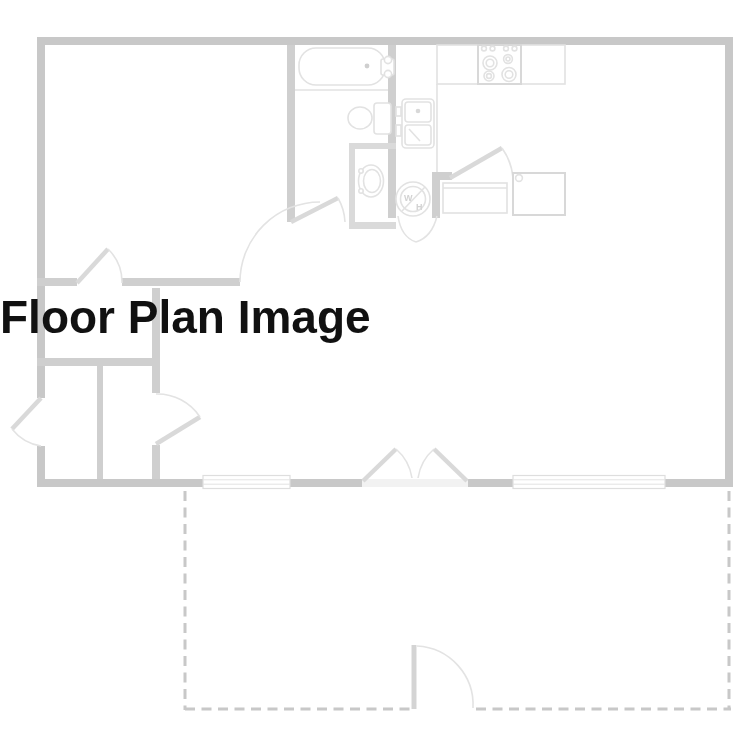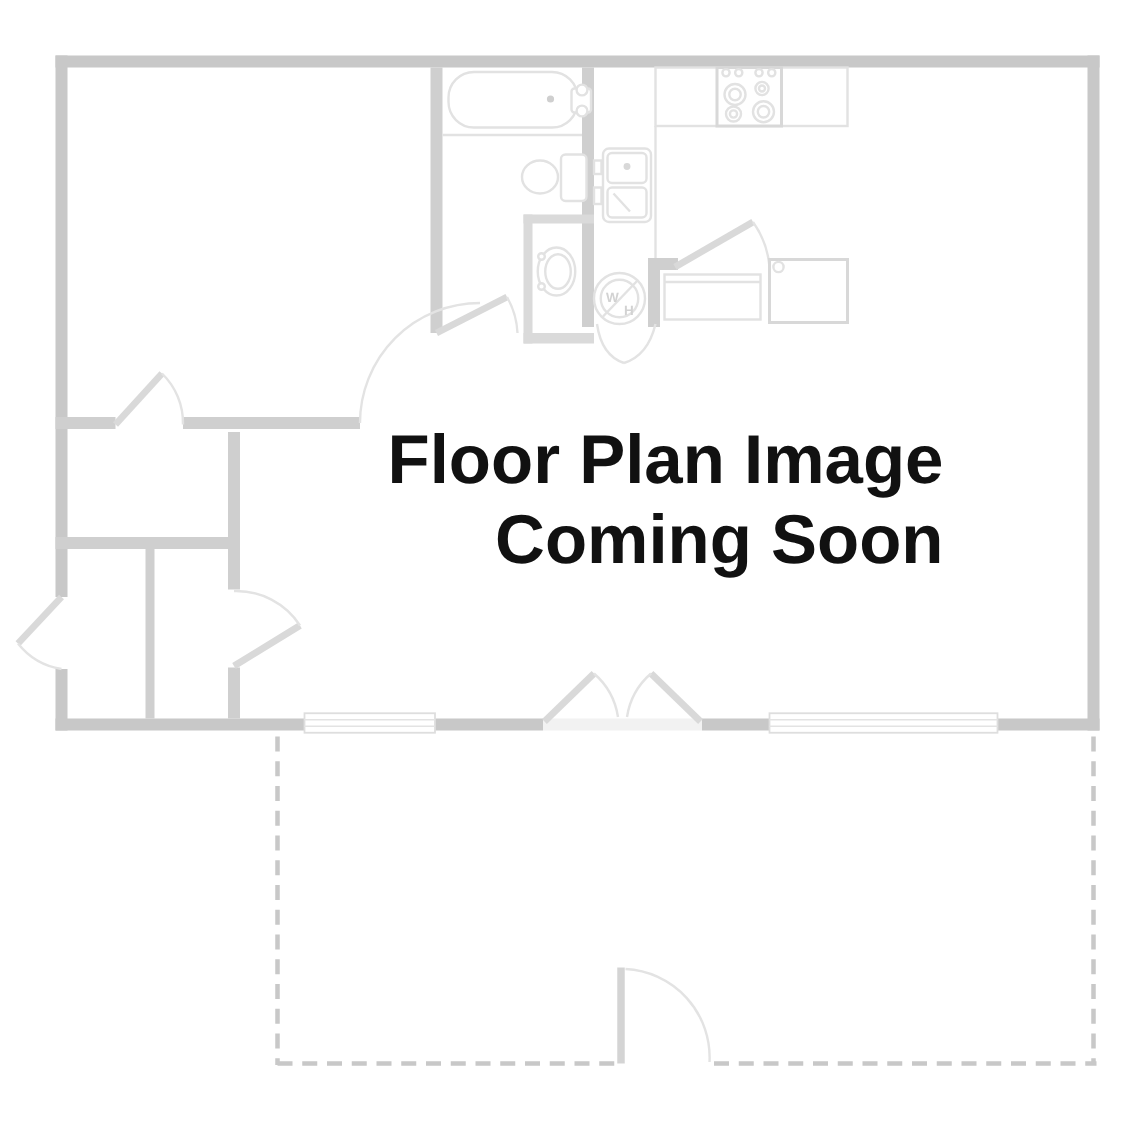--- a/index.html
+++ b/index.html
@@ -18,23 +18,23 @@
     background: #ffffff;
   }
   .plan-svg {
     position: absolute;
     left: 0; top: 0;
     width: 750px; height: 750px;
   }
   .placeholder-text {
     position: absolute;
     left: 0;
-    top: 280px;
+    top: 291px;
     width: 629px;
-    text-align: right;
+    text-align: left;
     font-weight: bold;
     font-size: 46px;
     line-height: 53px;
     color: #111111;
     letter-spacing: 0px;
     pointer-events: none;
   }
   .placeholder-text div { white-space: nowrap; }
 
   
@@ -205,16 +205,15 @@
       <line class="dashed" x1="729" y1="491" x2="729" y2="710"></line>
       <g>
         <line x1="414" y1="645" x2="414" y2="709" stroke="#d4d4d4" stroke-width="5"></line>
         <path class="door-arc" d="M 417,646 A 59,59 0 0 1 473,708"></path>
       </g>
     </g>
   </svg>
 
   <div class="placeholder-text">
     <div>Floor Plan Image</div>
-    <div>Coming Soon</div>
   </div>
 
 </div>
 
 </body></html>

